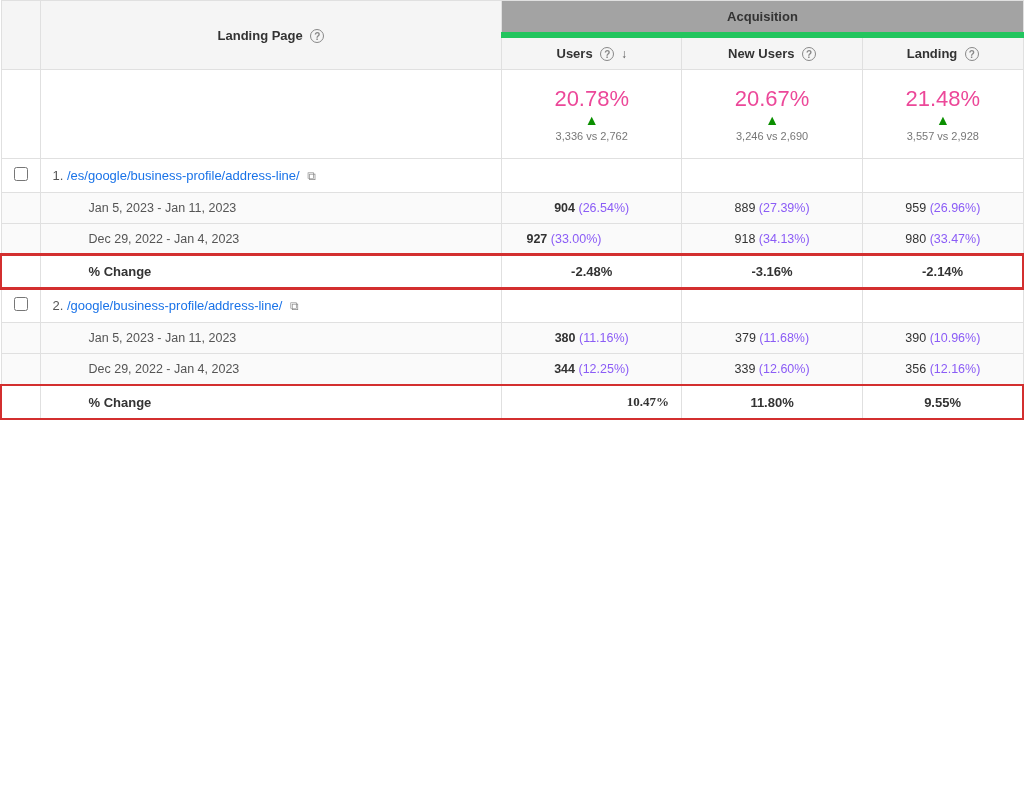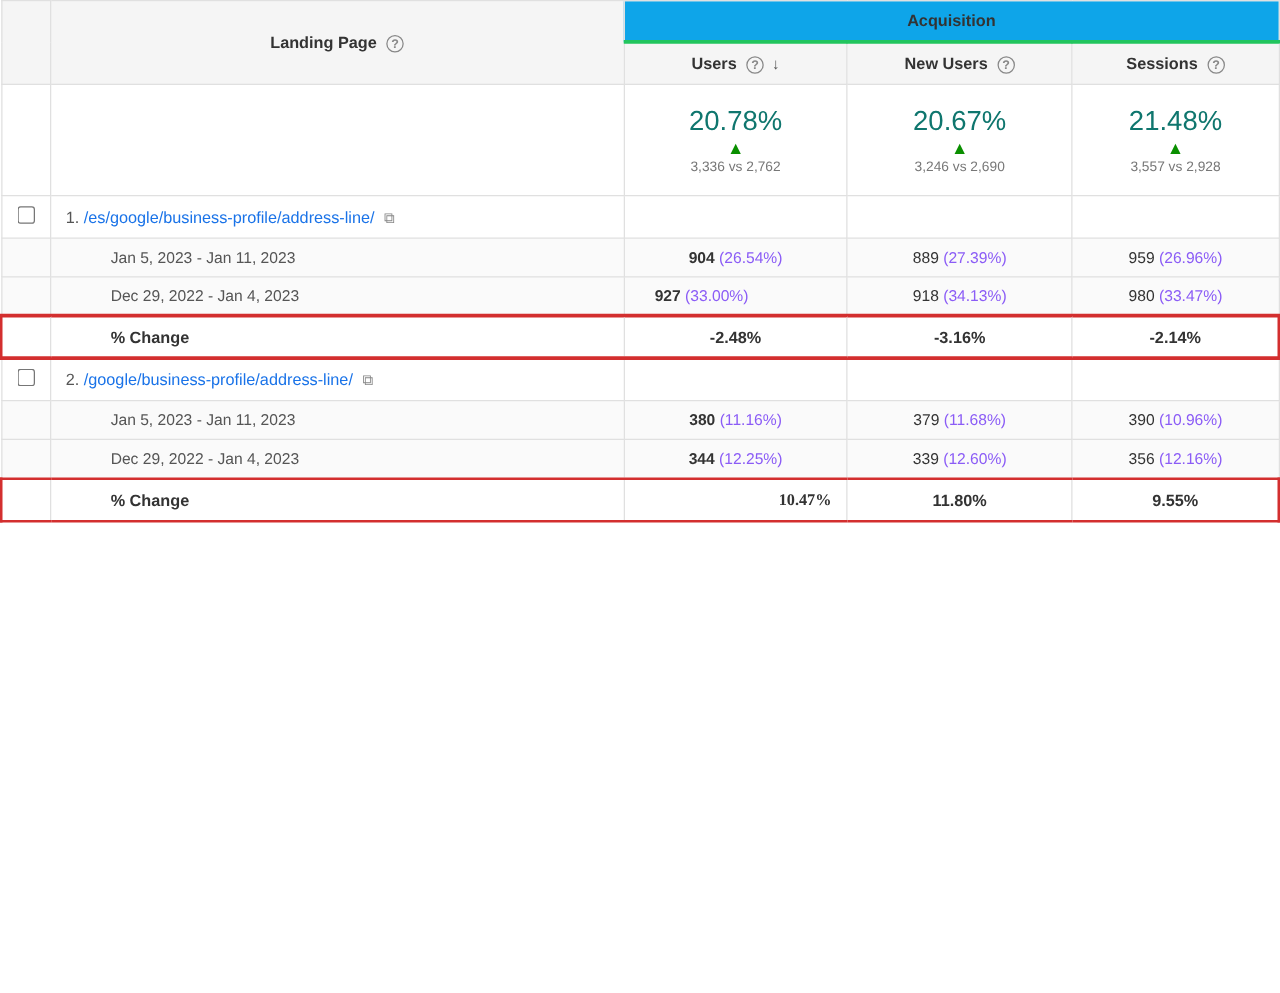--- a/index.html
+++ b/index.html
@@ -19,45 +19,45 @@
       width: 100%;
       border-collapse: collapse;
     }
     th, td {
       border: 1px solid #e0e0e0;
       padding: 8px 12px;
       vertical-align: middle;
     }
     
     .header-acquisition {
-      background: #0ea5e9;
-      font-weight: bold;
-      text-align: center;
-      border-bottom: 3px solid #22c55e;
+      background: #a3a3a3;
+      font-weight: bold;
+      text-align: center;
+      border-bottom: 6px solid #22c55e;
     }
     .header-landing-page {
       background: #f5f5f5;
       font-weight: bold;
     }
     .header-col {
       background: #f5f5f5;
       text-align: center;
       font-weight: bold;
       font-size: 13px;
     }
     
     .summary-row td {
       background: #fff;
       text-align: center;
       vertical-align: middle;
     }
     .summary-pct {
       font-size: 22px;
       font-weight: 300;
-      color: #0f766e;
+      color: #ec4899;
     }
     .summary-sub {
       font-size: 11px;
       color: #777;
       margin-top: 2px;
     }
     .arrow-up {
       display: inline-block;
       color: #0a8f00;
       font-size: 14px;
@@ -144,21 +144,21 @@
         <th class="header-col">
           <span>Users</span>
           <span class="help-icon">?</span>
           <span class="sort-icon">↓</span>
         </th>
         <th class="header-col">
           <span>New Users</span>
           <span class="help-icon">?</span>
         </th>
         <th class="header-col">
-          <span>Sessions</span>
+          <span>Landing</span>
           <span class="help-icon">?</span>
         </th>
       </tr>
     </thead>
     <tbody>
 
       <tr class="summary-row">
         <td class="checkbox-cell"></td>
         <td></td>
         <td style="text-align:center; padding: 16px 12px;">

